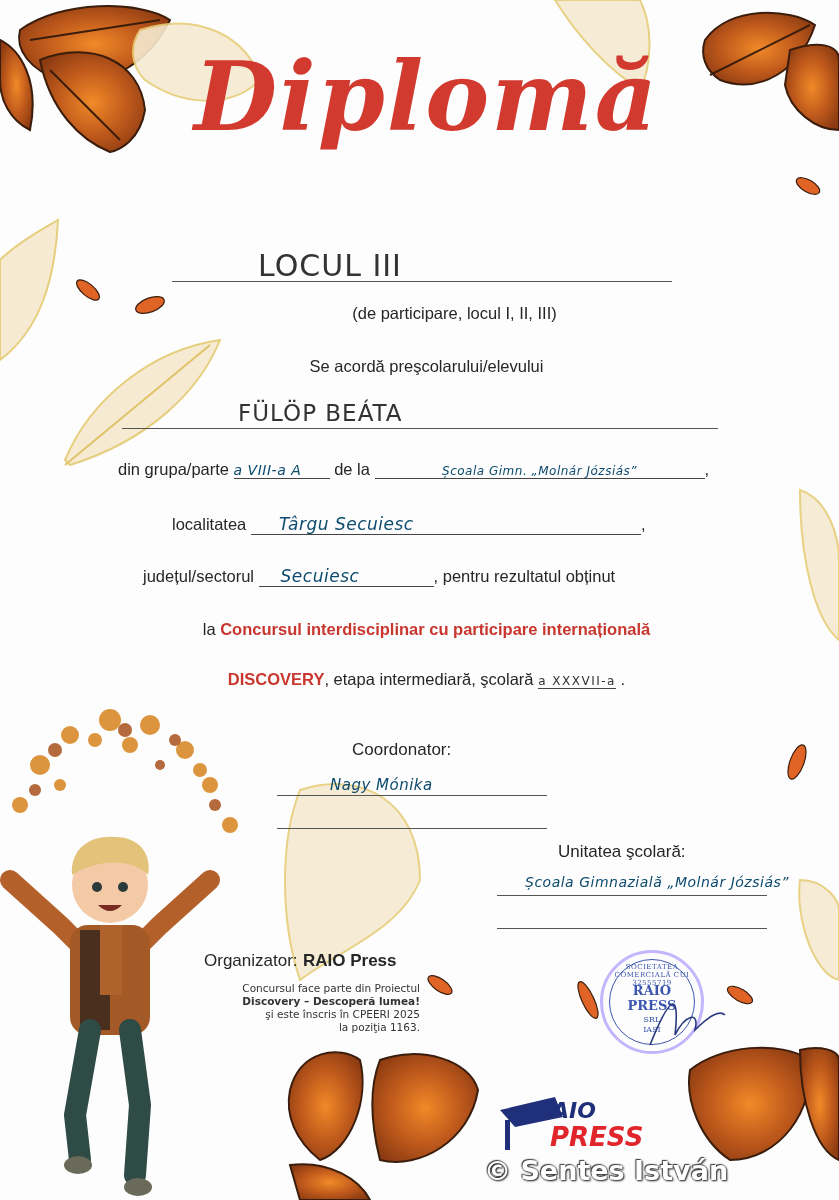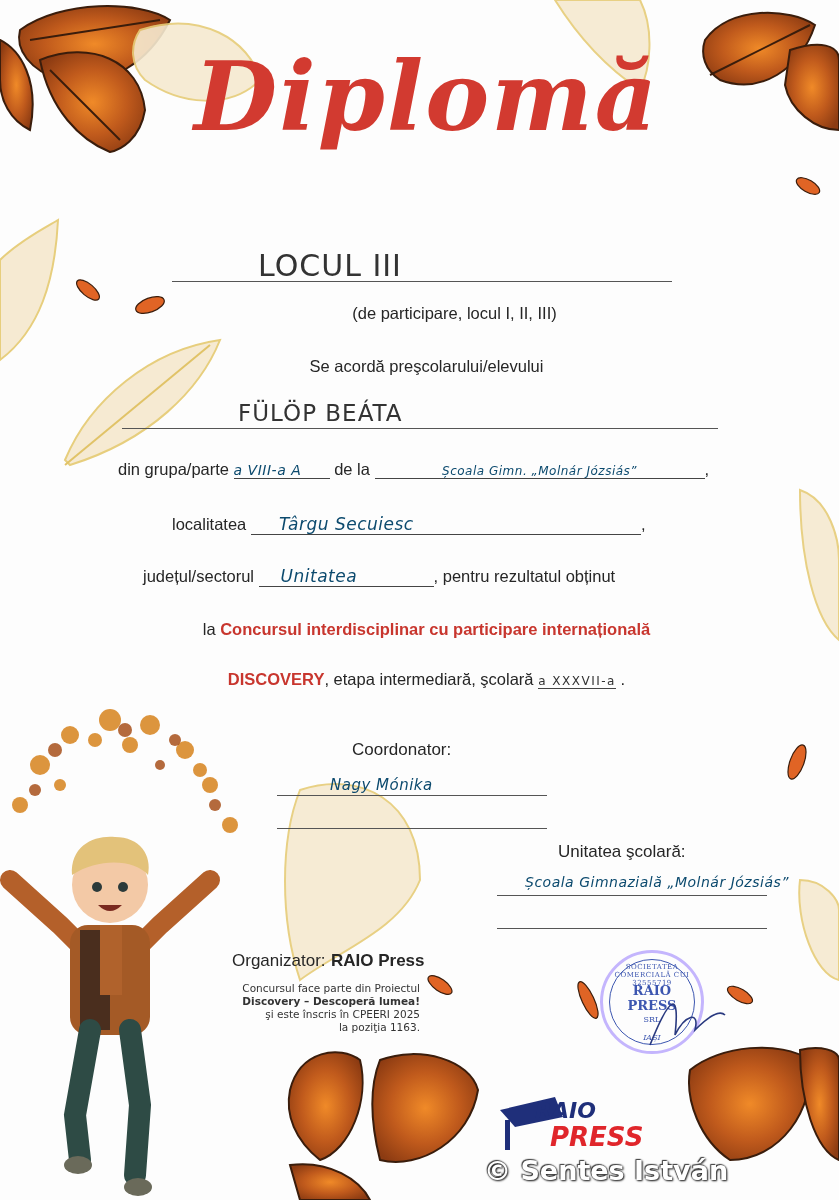--- a/index.html
+++ b/index.html
@@ -109,21 +109,21 @@
   <span class="uline hand-blue" style="width:330px;font-size:12px;text-align:center;">Școala Gimn. „Molnár Józsiás”</span><span>,</span>
 </div>
 
 <div class="abs print" style="left:172px;top:514px;white-space:nowrap;">
   <span>localitatea</span>
   <span class="uline hand-blue" style="width:390px;font-size:17px;padding-left:28px;box-sizing:border-box;">Târgu Secuiesc</span><span>,</span>
 </div>
 
 <div class="abs print" style="left:143px;top:566px;white-space:nowrap;">
   <span>județul/sectorul</span>
-  <span class="uline hand-blue" style="width:175px;font-size:17px;padding-left:22px;box-sizing:border-box;">Unitatea</span><span>, pentru rezultatul obținut</span>
+  <span class="uline hand-blue" style="width:175px;font-size:17px;padding-left:22px;box-sizing:border-box;">Secuiesc</span><span>, pentru rezultatul obținut</span>
 </div>
 
 <div class="center-line print" style="top:620px;">
   <span>la</span>
   <span class="red">Concursul interdisciplinar cu participare internațională</span>
 </div>
 <div class="center-line print" style="top:670px;">
   <span class="red">DISCOVERY</span><span>, etapa intermediară, şcolară</span>
   <span class="uline hand" style="font-size:12px;letter-spacing:1.5px;">a XXXVII-a</span>
   <span>.</span>
@@ -176,37 +176,37 @@
   <ellipse cx="138" cy="492" rx="14" ry="9" fill="#6a6a5a"></ellipse>
 
   <circle cx="110" cy="190" r="38" fill="#f3c9a6"></circle>
   <path d="M72,180 C70,150 95,140 115,142 C140,142 152,160 148,180 C135,165 100,162 72,180Z" fill="#e3c27a"></path>
   <circle cx="97" cy="192" r="5" fill="#2b3a3a"></circle>
     <circle cx="123" cy="192" r="5" fill="#2b3a3a"></circle>
   <path d="M98,210 Q110,222 122,210 Z" fill="#7a2a20"></path>
 </svg>
 
 <div class="abs" style="left:204px;top:950px;font-size:17px;white-space:nowrap;">
-  <span class="print" style="font-size:17px;margin-left:28px;">Organizator:</span>
+  <span class="print" style="font-size:17px;">Organizator:</span>
   <span class="print" style="font-size:17px;font-weight:bold;">RAIO Press</span>
 </div>
 <div class="abs sm" style="left:220px;top:982px;width:200px;">
   <div>Concursul face parte din Proiectul</div>
   <div style="font-weight:bold;">Discovery – Descoperă lumea!</div>
   <div>şi este înscris în CPEERI 2025</div>
   <div>la poziţia 1163.</div>
 </div>
 
 <div class="abs" style="left:600px;top:950px;width:104px;height:104px;border:3px solid #c4b5fd;border-radius:50%;box-sizing:border-box;color:#3c56b0;text-align:center;font-family:'DejaVu Serif',serif;">
   <div style="position:absolute;inset:6px;border:1.5px solid #3c56b0;border-radius:50%;"></div>
   <div style="position:absolute;left:0;right:0;top:10px;font-size:7px;letter-spacing:0.5px;">SOCIETATEA COMERCIALĂ CUI 32555719</div>
   <div style="position:absolute;left:0;right:0;top:30px;font-size:13px;font-weight:bold;">RAIO</div>
   <div style="position:absolute;left:0;right:0;top:45px;font-size:13px;font-weight:bold;">PRESS</div>
   <div style="position:absolute;left:0;right:0;top:62px;font-size:8px;">SRL</div>
-  <div style="position:absolute;left:0;right:0;top:80px;font-size:8px;font-style:italic;">IAȘI</div>
+  <div style="position:absolute;left:0;right:0;top:72px;font-size:8px;">IAȘI</div>
 </div>
 <svg class="abs" style="left:640px;top:985px" width="90" height="70">
   <path d="M10,60 C30,10 40,5 35,50 C45,30 60,25 55,45 C70,30 80,25 85,30" stroke="#2a3a80" stroke-width="1.6" fill="none"></path>
 </svg>
 
 <div class="abs" style="left:495px;top:1092px;width:180px;height:68px;">
   <svg class="abs" style="left:0;top:0" width="70" height="60">
     <polygon points="5,18 60,5 68,25 20,35" fill="#1f2f7a"></polygon>
     <rect x="10" y="28" width="5" height="30" fill="#1f2f7a"></rect>
   </svg>

